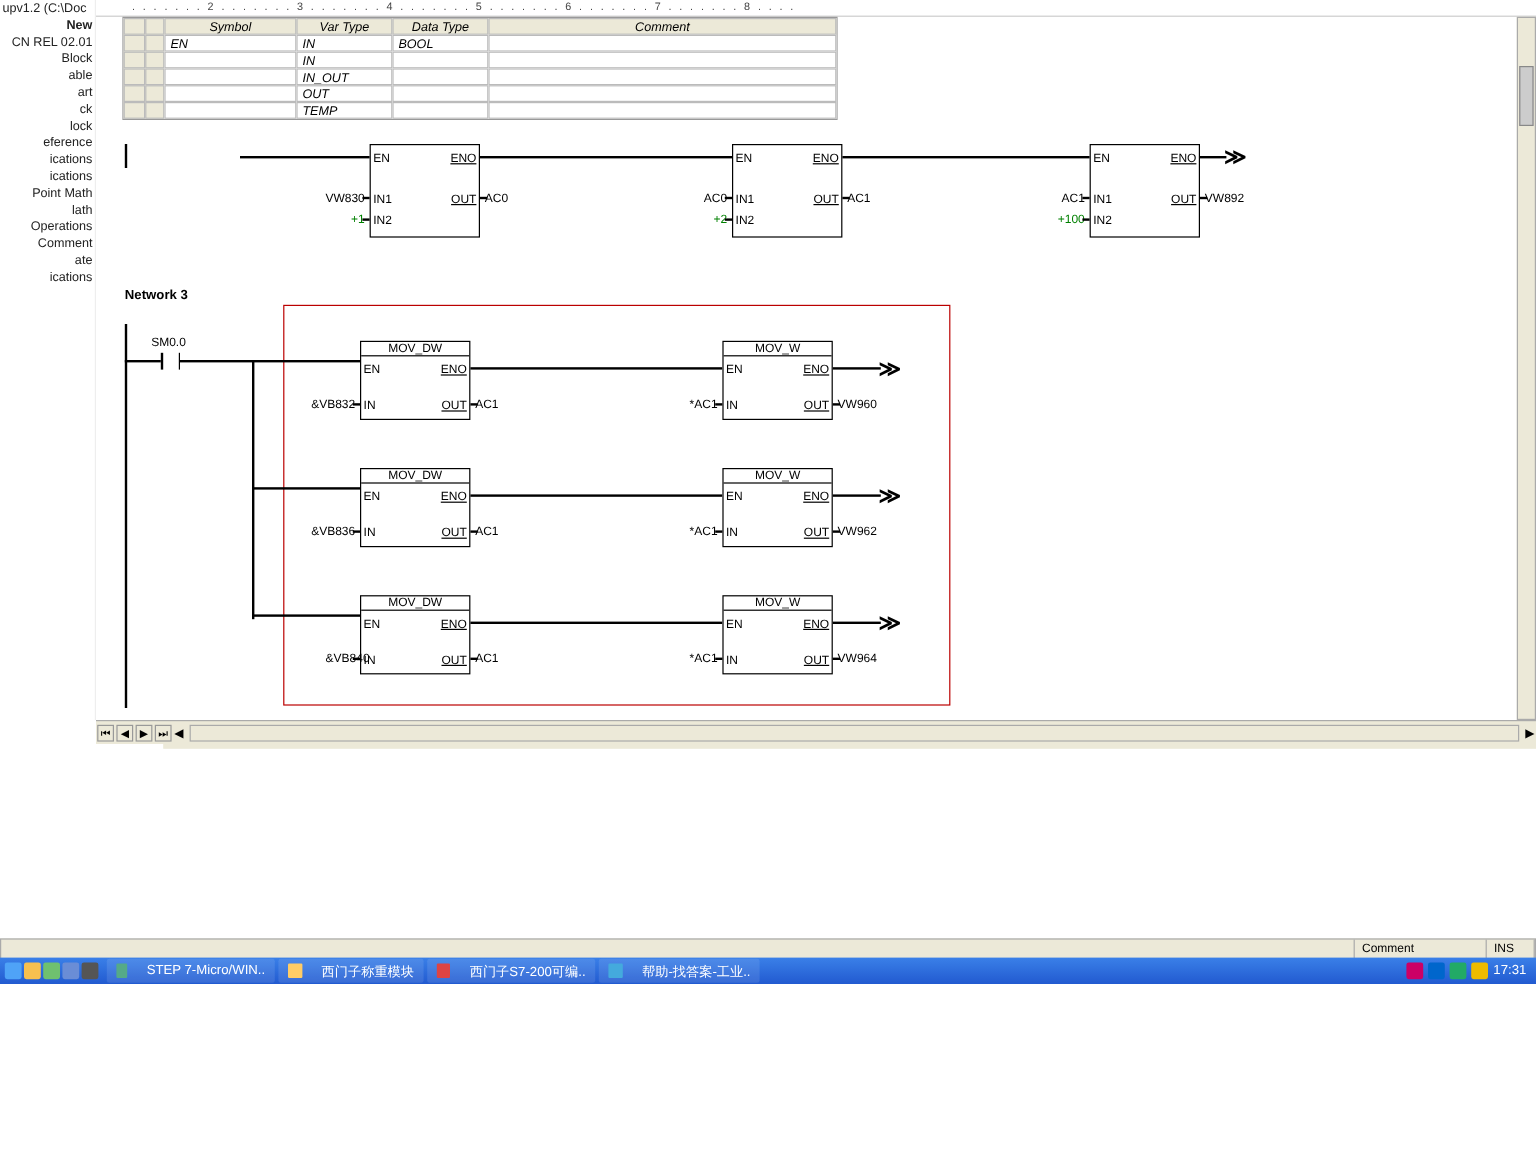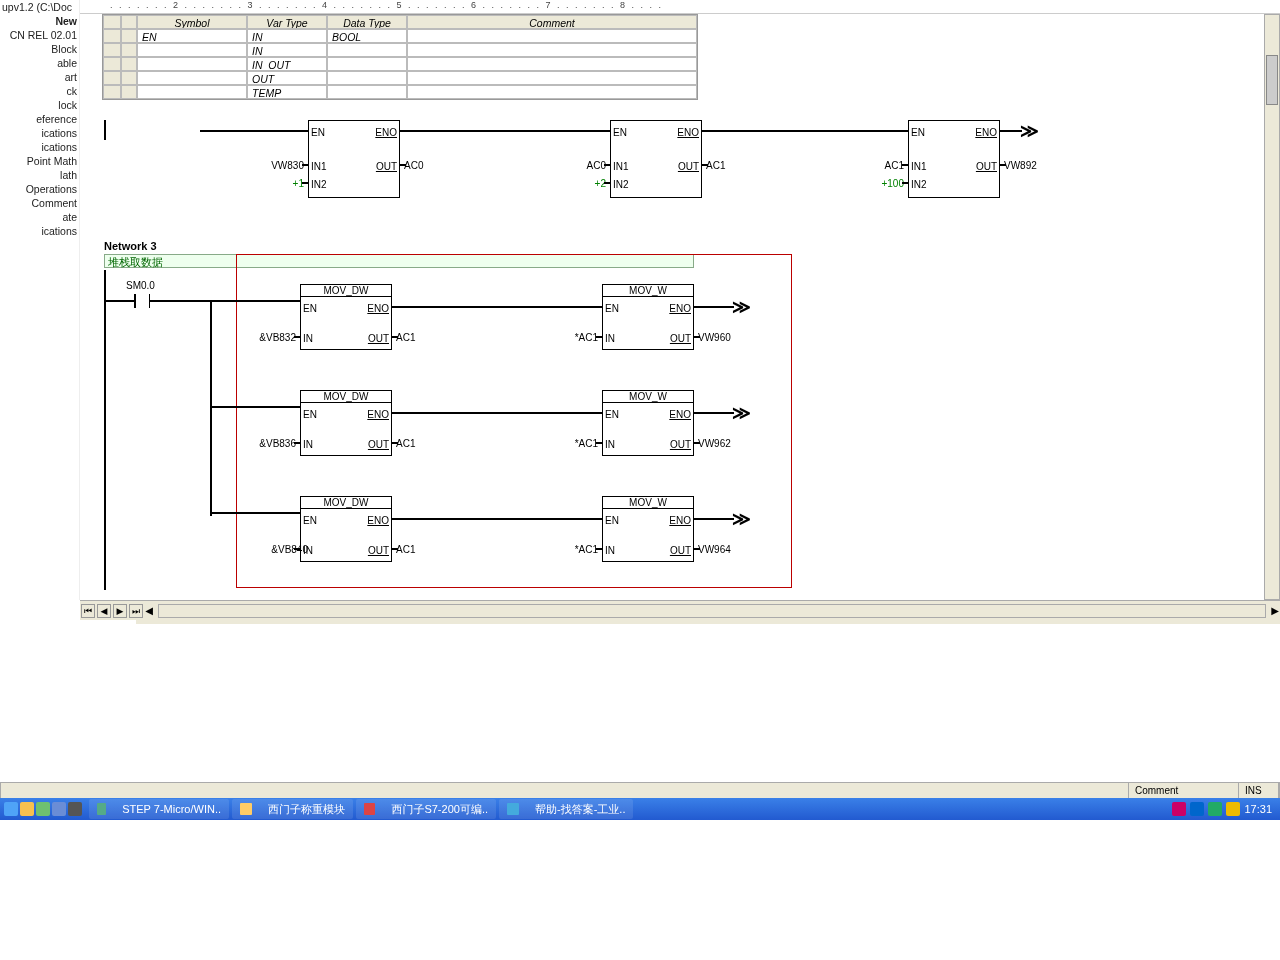--- a/index.html
+++ b/index.html
@@ -175,21 +175,20 @@
         <div class="wire h" style="left:822px;top:44px;width:6px"></div>
         <div class="wire h" style="left:822px;top:62px;width:6px"></div>
         <div class="wire h" style="left:920px;top:44px;width:6px"></div>
         <div class="wire h" style="left:120px;top:10px;width:108px"></div>
         <div class="wire h" style="left:320px;top:10px;width:210px"></div>
         <div class="wire h" style="left:622px;top:10px;width:206px"></div>
         <div class="arrow" style="left:940px;top:6px">≫</div>
         <div class="wire h" style="left:920px;top:10px;width:22px"></div>
         <div class="wire v" style="left:24px;top:0;height:20px"></div>
         <div class="netlabel" style="left:24px;top:120px">Network 3</div>
-        <div class="netcomment" style="left:24px;top:134px">堆栈取数据</div>
         <div class="redbox" style="left:156px;top:134px;width:556px;height:334px"></div>
         <div class="wire v" style="left:24px;top:150px;height:320px"></div>
         <div class="val" style="left:46px;top:160px">SM0.0</div>
         <div class="wire h" style="left:24px;top:180px;width:30px"></div>
         <div class="contact" style="left:54px;top:174px">
           <div class="cline" style="left:0"></div>
           <div class="cline" style="right:0"></div>
         </div>
         <div class="wire h" style="left:70px;top:180px;width:60px"></div>
         <div class="wire v" style="left:130px;top:180px;height:216px"></div>

